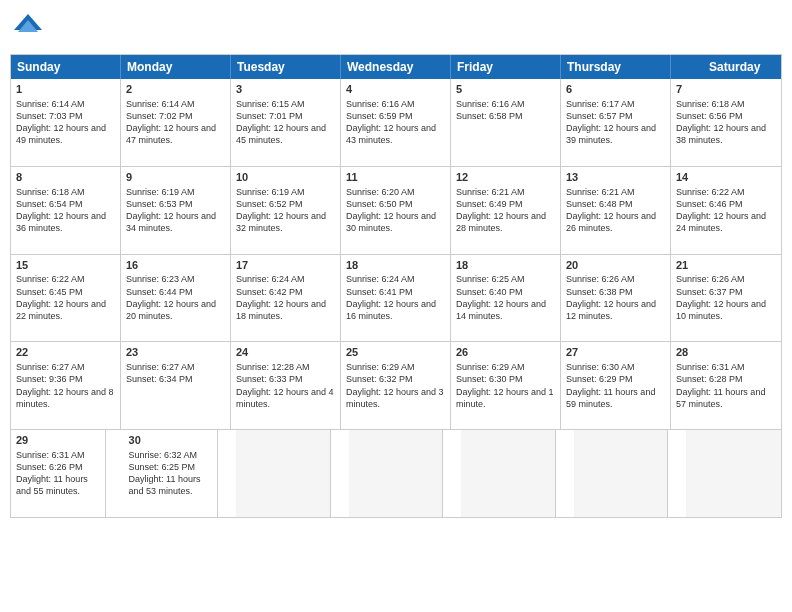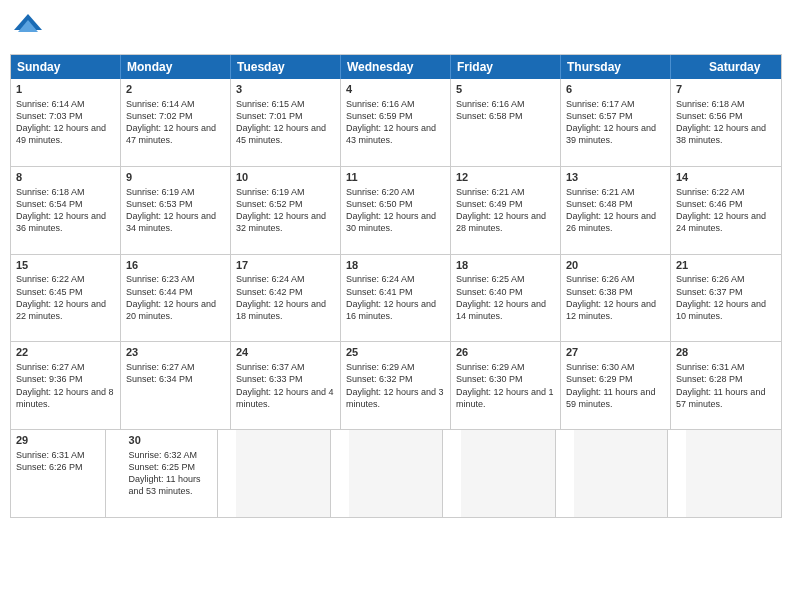--- a/index.html
+++ b/index.html
@@ -163,28 +163,28 @@
           <div class="cal-cell"><span class="day-num">16</span><span>Sunrise: 6:23 AM</span><br><span>Sunset: 6:44 PM</span><br><span>Daylight: 12 hours and 20 minutes.</span></div>
           <div class="cal-cell"><span class="day-num">17</span><span>Sunrise: 6:24 AM</span><br><span>Sunset: 6:42 PM</span><br><span>Daylight: 12 hours and 18 minutes.</span></div>
           <div class="cal-cell"><span class="day-num">18</span><span>Sunrise: 6:24 AM</span><br><span>Sunset: 6:41 PM</span><br><span>Daylight: 12 hours and 16 minutes.</span></div>
           <div class="cal-cell"><span class="day-num">18</span><span>Sunrise: 6:25 AM</span><br><span>Sunset: 6:40 PM</span><br><span>Daylight: 12 hours and 14 minutes.</span></div>
           <div class="cal-cell"><span class="day-num">20</span><span>Sunrise: 6:26 AM</span><br><span>Sunset: 6:38 PM</span><br><span>Daylight: 12 hours and 12 minutes.</span></div>
           <div class="cal-cell"><span class="day-num">21</span><span>Sunrise: 6:26 AM</span><br><span>Sunset: 6:37 PM</span><br><span>Daylight: 12 hours and 10 minutes.</span></div>
         </div>
         <div class="cal-row">
           <div class="cal-cell"><span class="day-num">22</span><span>Sunrise: 6:27 AM</span><br><span>Sunset: 9:36 PM</span><br><span>Daylight: 12 hours and 8 minutes.</span></div>
           <div class="cal-cell"><span class="day-num">23</span><span>Sunrise: 6:27 AM</span><br><span>Sunset: 6:34 PM</span><br></div>
-          <div class="cal-cell"><span class="day-num">24</span><span>Sunrise: 6:37 AM</span><br><span>Sunset: 6:33 PM</span><br><span>Daylight: 12 hours and 4 minutes.</span></div>
+          <div class="cal-cell"><span class="day-num">24</span><span>Sunrise: 12:28 AM</span><br><span>Sunset: 6:33 PM</span><br><span>Daylight: 12 hours and 4 minutes.</span></div>
           <div class="cal-cell"><span class="day-num">25</span><span>Sunrise: 6:29 AM</span><br><span>Sunset: 6:32 PM</span><br><span>Daylight: 12 hours and 3 minutes.</span></div>
           <div class="cal-cell"><span class="day-num">26</span><span>Sunrise: 6:29 AM</span><br><span>Sunset: 6:30 PM</span><br><span>Daylight: 12 hours and 1 minute.</span></div>
           <div class="cal-cell"><span class="day-num">27</span><span>Sunrise: 6:30 AM</span><br><span>Sunset: 6:29 PM</span><br><span>Daylight: 11 hours and 59 minutes.</span></div>
           <div class="cal-cell"><span class="day-num">28</span><span>Sunrise: 6:31 AM</span><br><span>Sunset: 6:28 PM</span><br><span>Daylight: 11 hours and 57 minutes.</span></div>
         </div>
         <div class="cal-row">
-          <div class="cal-cell"><span class="day-num">29</span><span>Sunrise: 6:31 AM</span><br><span>Sunset: 6:26 PM</span><br></div>
+          <div class="cal-cell"><span class="day-num">29</span><span>Sunrise: 6:31 AM</span><br><span>Sunset: 6:26 PM</span><br><span>Daylight: 11 hours and 55 minutes.</span></div>
           <div class="cal-cell"><span class="day-num">30</span><span>Sunrise: 6:32 AM</span><br><span>Sunset: 6:25 PM</span><br><span>Daylight: 11 hours and 53 minutes.</span></div>
           <div class="cal-cell empty"></div>
           <div class="cal-cell empty"></div>
           <div class="cal-cell empty"></div>
           <div class="cal-cell empty"></div>
           <div class="cal-cell empty"></div>
         </div>
       </div>
   </div>
 </div>

